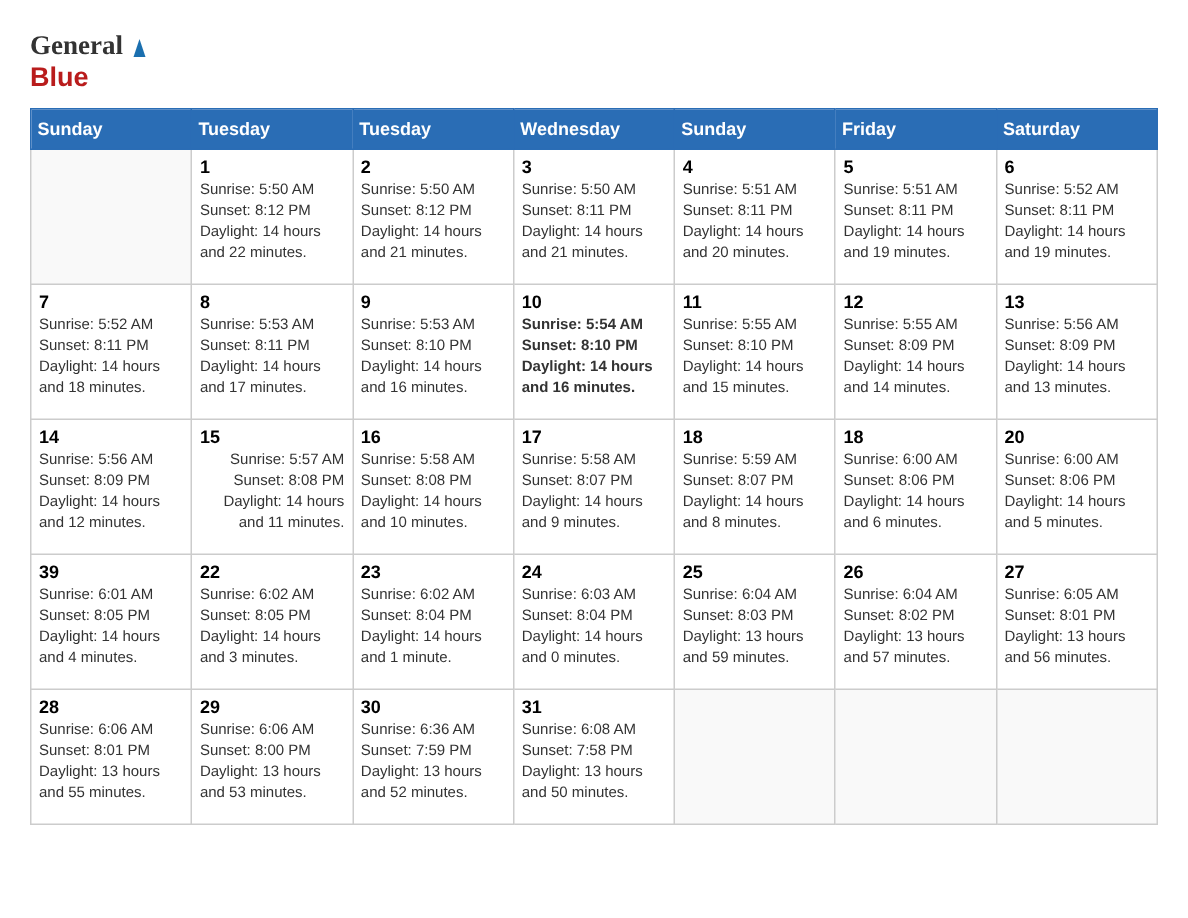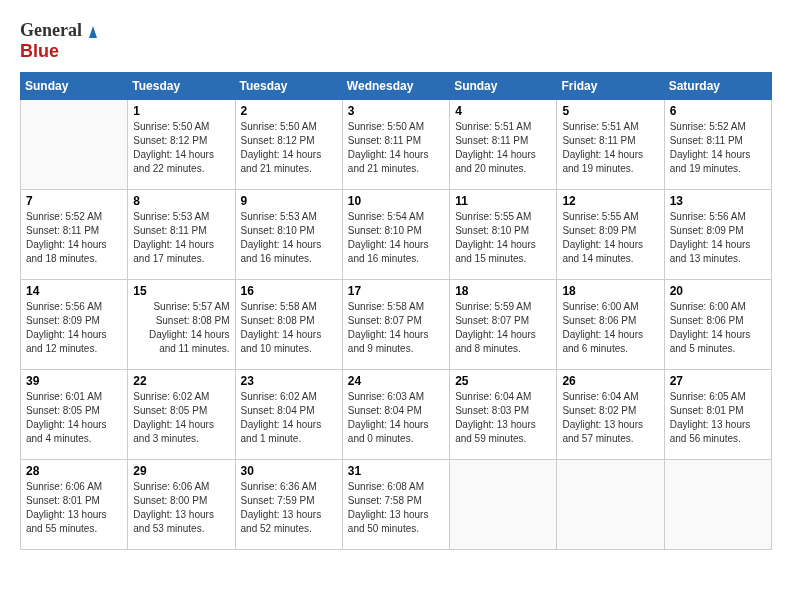--- a/index.html
+++ b/index.html
@@ -166,21 +166,21 @@
         </td>
         <td>
           <span class="day-number">9</span>
           <div class="day-info" style="white-space: pre-line;">Sunrise: 5:53 AM
 Sunset: 8:10 PM
 Daylight: 14 hours
 and 16 minutes.</div>
         </td>
         <td>
           <span class="day-number">10</span>
-          <div class="day-info" style="white-space: pre-line;">Sunrise: 5:54 AM
+          <div class="day-info" style="white-space: pre-line; font-weight: bold;">Sunrise: 5:54 AM
 Sunset: 8:10 PM
 Daylight: 14 hours
 and 16 minutes.</div>
         </td>
         <td>
           <span class="day-number">11</span>
           <div class="day-info" style="white-space: pre-line;">Sunrise: 5:55 AM
 Sunset: 8:10 PM
 Daylight: 14 hours
 and 15 minutes.</div>

